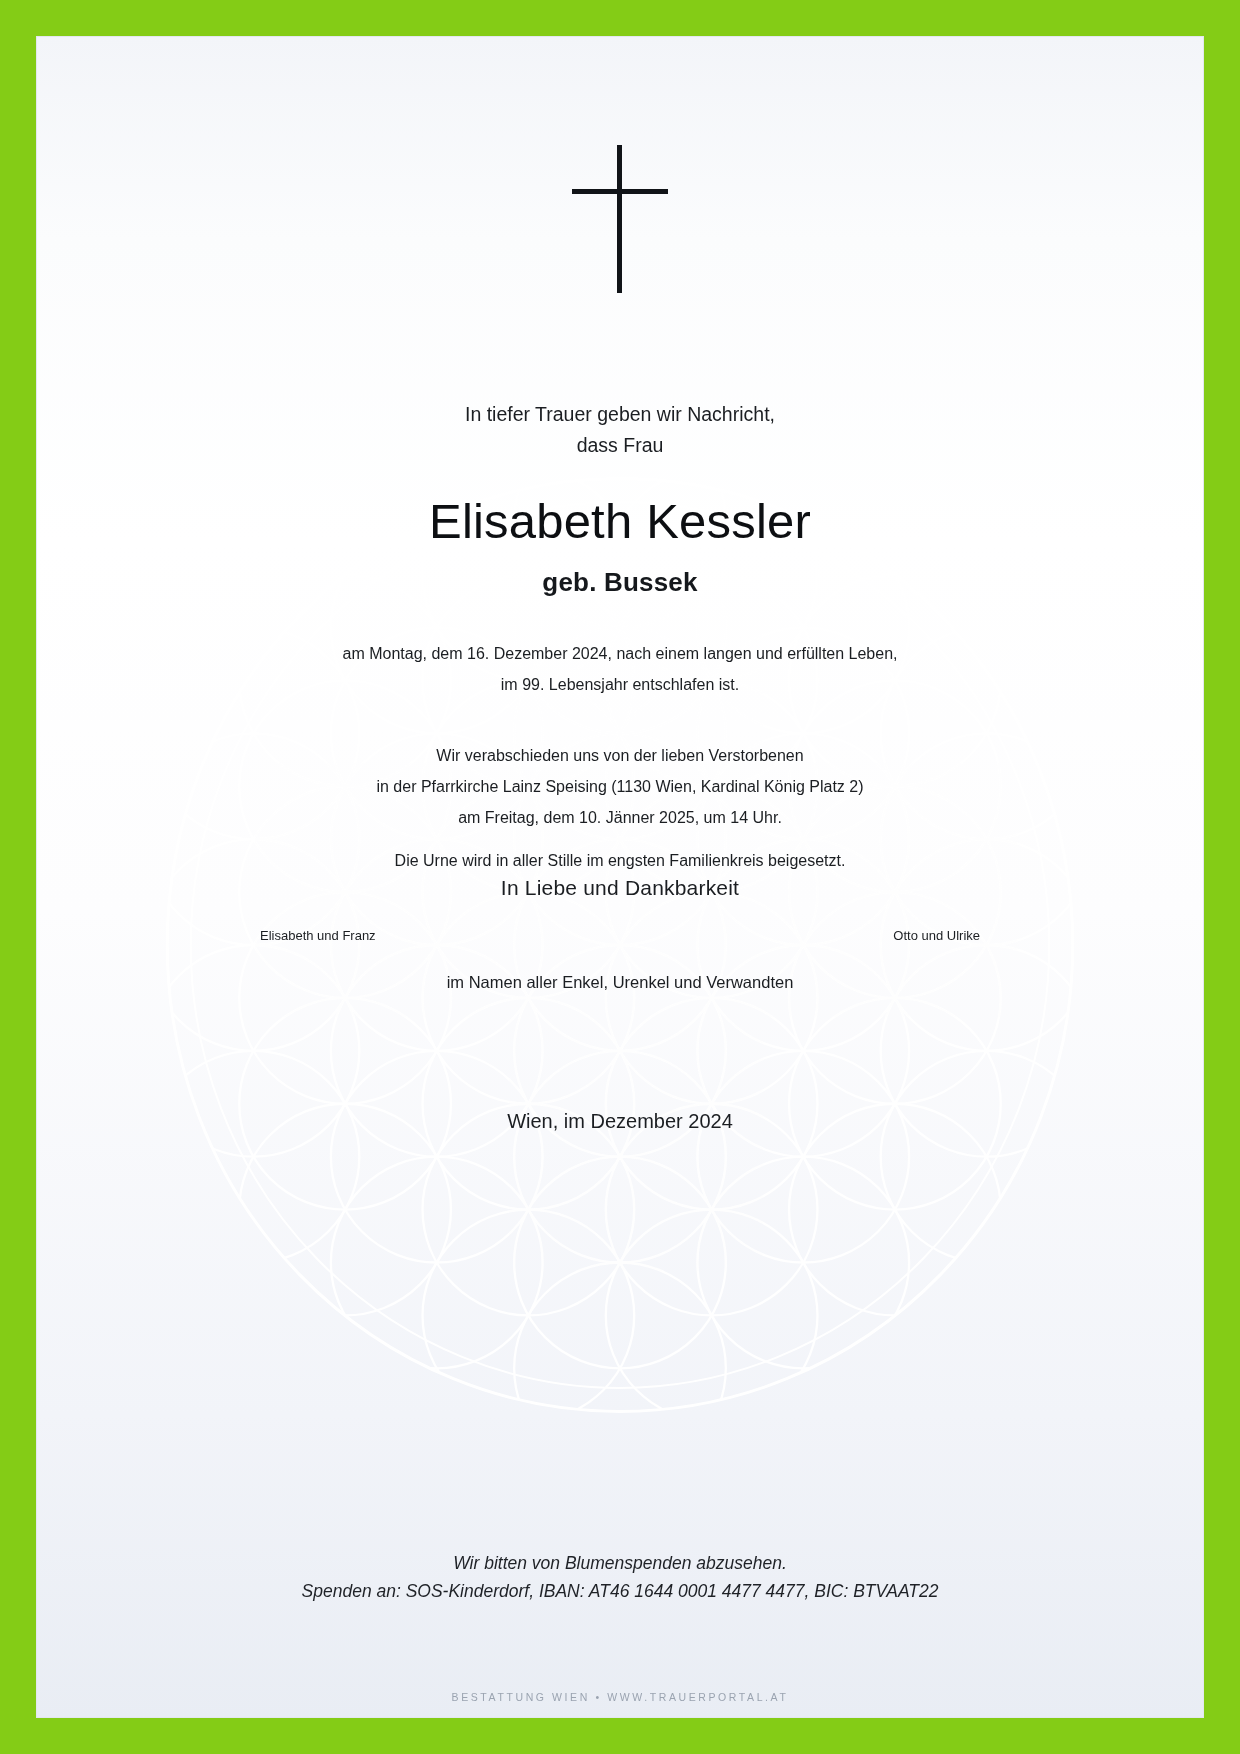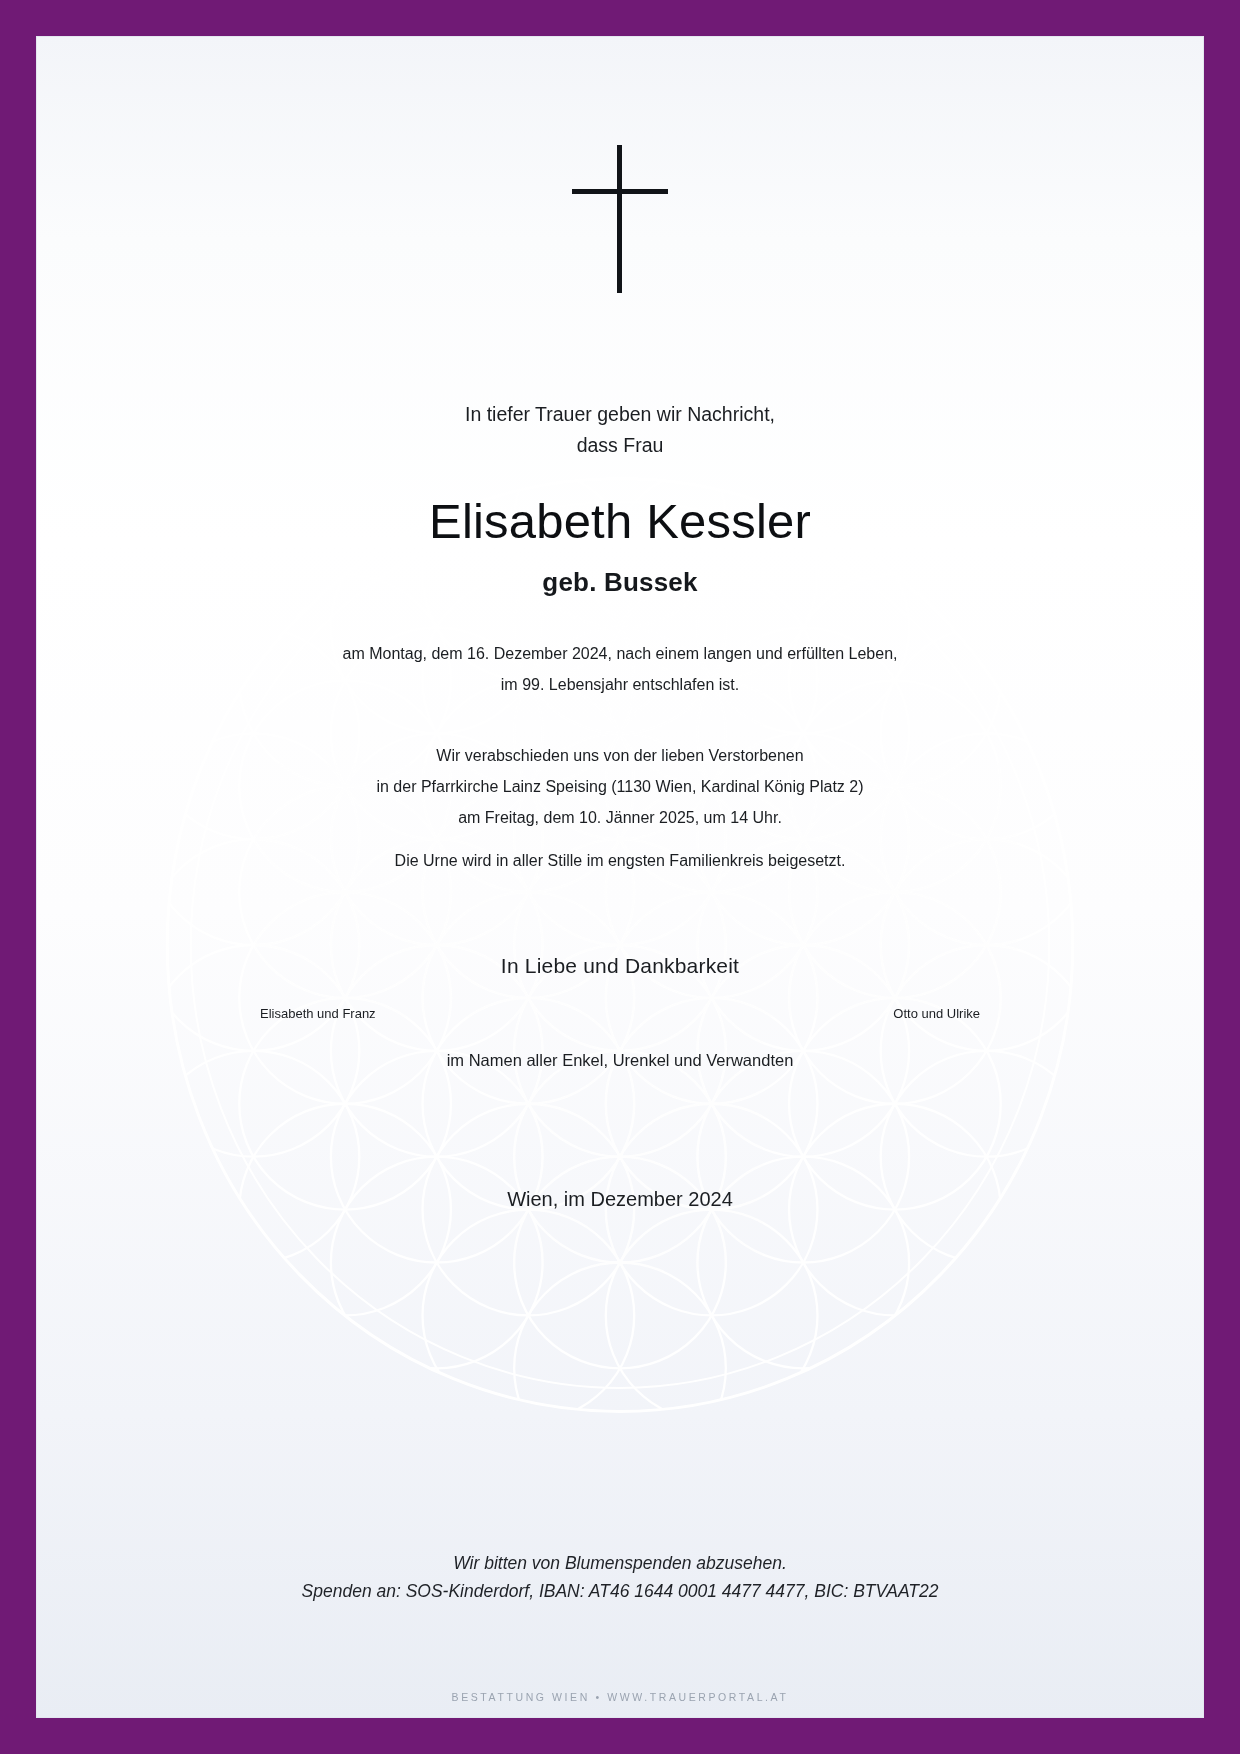--- a/index.html
+++ b/index.html
@@ -9,21 +9,21 @@
     height: 1754px;
     background: #ffffff;
     font-family: "Liberation Sans", sans-serif;
     overflow: hidden;
   }
 
   .page {
     position: relative;
     width: 1240px;
     height: 1754px;
-    background: #701a75;
+    background: #84cc16;
     padding: 36px;
   }
 
   .card {
     position: relative;
     width: 100%;
     height: 100%;
     background: linear-gradient(180deg, #f3f5f9 0%, #fbfcfd 12%, #ffffff 30%, #fdfdfe 52%, #f2f4f9 82%, #e9edf4 100%);
     border: 1px solid #e3e7ef;
     overflow: hidden;
@@ -114,21 +114,20 @@
     text-align: center;
     color: #1b1e22;
     font-size: 16px;
     line-height: 31px;
     max-width: 900px;
   }
   .para.second { }
   .para.third { margin-top: 12px; }
 
   .dedication {
-    margin-top: 78px;
     text-align: center;
     color: #1b1e22;
     font-size: 21px;
     letter-spacing: 0.2px;
   }
 
   .mourners {
     margin-top: 28px;
     width: 720px;
     display: flex;

